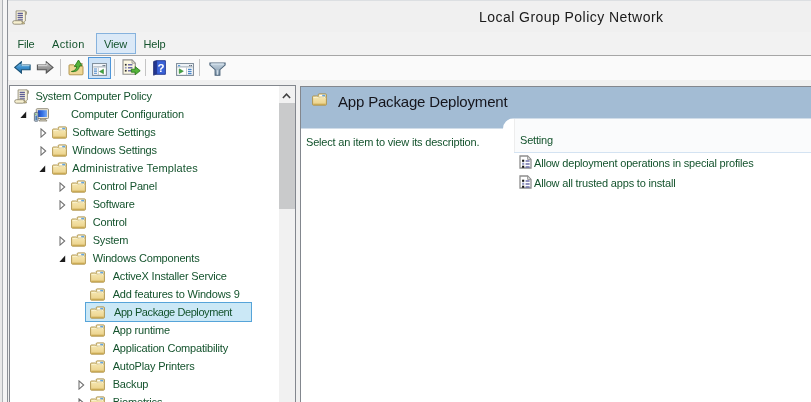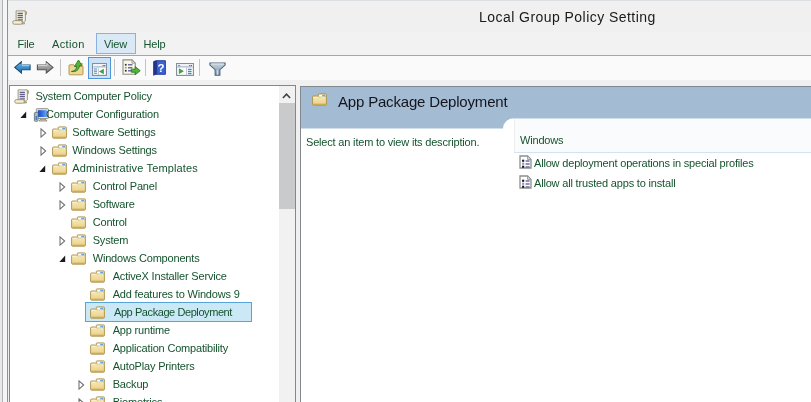--- a/index.html
+++ b/index.html
@@ -98,21 +98,21 @@
 
 <div class="abs" style="left:0;top:0;width:2px;height:402px;background:#e9e9e9"></div>
 <div class="abs" style="left:2px;top:0;width:1px;height:402px;background:#aeb2b6"></div>
 <div class="abs" style="left:3px;top:0;width:4px;height:402px;background:#f5f5f5"></div>
 <div class="abs" style="left:7px;top:0;width:1px;height:402px;background:#8e9298"></div>
 <div class="abs" style="left:8px;top:0;width:803px;height:1px;background:#dcdfe2"></div>
 
 <svg class="abs" style="left:11.5px;top:9.5px" width="15" height="15">
     <use href="#scroll"></use>
   </svg>
-<div class="t" style="left:479px;top:9.5px;font-size:14px;letter-spacing:0.45px;color:#1a1a1a">Local Group Policy Setting</div>
+<div class="t" style="left:479px;top:9.5px;font-size:14px;letter-spacing:0.45px;color:#1a1a1a">Local Group Policy Network</div>
 
 <div class="abs" style="left:9px;top:32px;width:802px;height:23px;background:#f2f2f2"></div>
 <div class="abs" style="left:8px;top:55px;width:803px;height:1px;background:#a6a6a6"></div>
 <div class="abs" style="left:8px;top:80px;width:803px;height:1px;background:#e4e4e4"></div>
 <div class="abs" style="left:96px;top:33px;width:40px;height:21px;background:#dbe9f7;border:1px solid #86b2dd;box-sizing:border-box"></div>
 <div class="t" style="left:17.5px;top:37px">File</div>
 <div class="t" style="left:52px;top:37px;letter-spacing:0.35px">Action</div>
 <div class="t" style="left:104px;top:37px">View</div>
 <div class="t" style="left:143.5px;top:37px">Help</div>
 
@@ -182,21 +182,21 @@
 <svg class="abs" style="left:14px;top:89px" width="15" height="15">
       <use href="#scroll"></use>
     </svg>
 <div class="t" style="left:35.4px;top:89px">System Computer Policy</div>
 <svg class="abs" style="left:20px;top:111px" width="7" height="8">
       <use href="#expo"></use>
     </svg>
 <svg class="abs" style="left:33px;top:107.5px" width="16" height="14">
       <use href="#computer"></use>
     </svg>
-<div class="t" style="left:46px;top:107px">Computer Configuration</div>
+<div class="t" style="left:71px;top:107px">Computer Configuration</div>
 <svg class="abs" style="left:39.7px;top:127.5px" width="7" height="10">
       <use href="#expc"></use>
     </svg>
 <svg class="abs" style="left:51.7px;top:125.5px" width="15" height="13">
       <use href="#folder"></use>
     </svg>
 <div class="t" style="left:72.3px;top:125px">Software Settings</div>
 <svg class="abs" style="left:39.7px;top:145.5px" width="7" height="10">
       <use href="#expc"></use>
     </svg>
@@ -293,21 +293,21 @@
 <svg class="abs" style="left:311.5px;top:92.5px" width="15" height="13">
     <use href="#folder"></use>
   </svg>
 <div class="t" style="left:338px;top:93px;font-size:15px;line-height:18px;color:#15151c">App Package Deployment</div>
 
 <div class="t" style="left:306px;top:134.5px">Select an item to view its description.</div>
 
 <div class="abs" style="left:515px;top:119px;width:296px;height:33px;background:#fafbfc"></div>
 <div class="abs" style="left:514px;top:119px;width:1px;height:33px;background:#ededed"></div>
 <div class="abs" style="left:514px;top:151.5px;width:297px;height:1.2px;background:#d4e3f2"></div>
-<div class="t" style="left:520px;top:132.5px">Windows</div>
+<div class="t" style="left:520px;top:132.5px">Setting</div>
 
 <svg class="abs" style="left:518.5px;top:155px" width="13" height="14">
     <use href="#setting"></use>
   </svg>
 <div class="t" style="left:534px;top:155.5px">Allow deployment operations in special profiles</div>
 <svg class="abs" style="left:518.5px;top:175px" width="13" height="14">
     <use href="#setting"></use>
   </svg>
 <div class="t" style="left:534px;top:175.5px">Allow all trusted apps to install</div>
 

